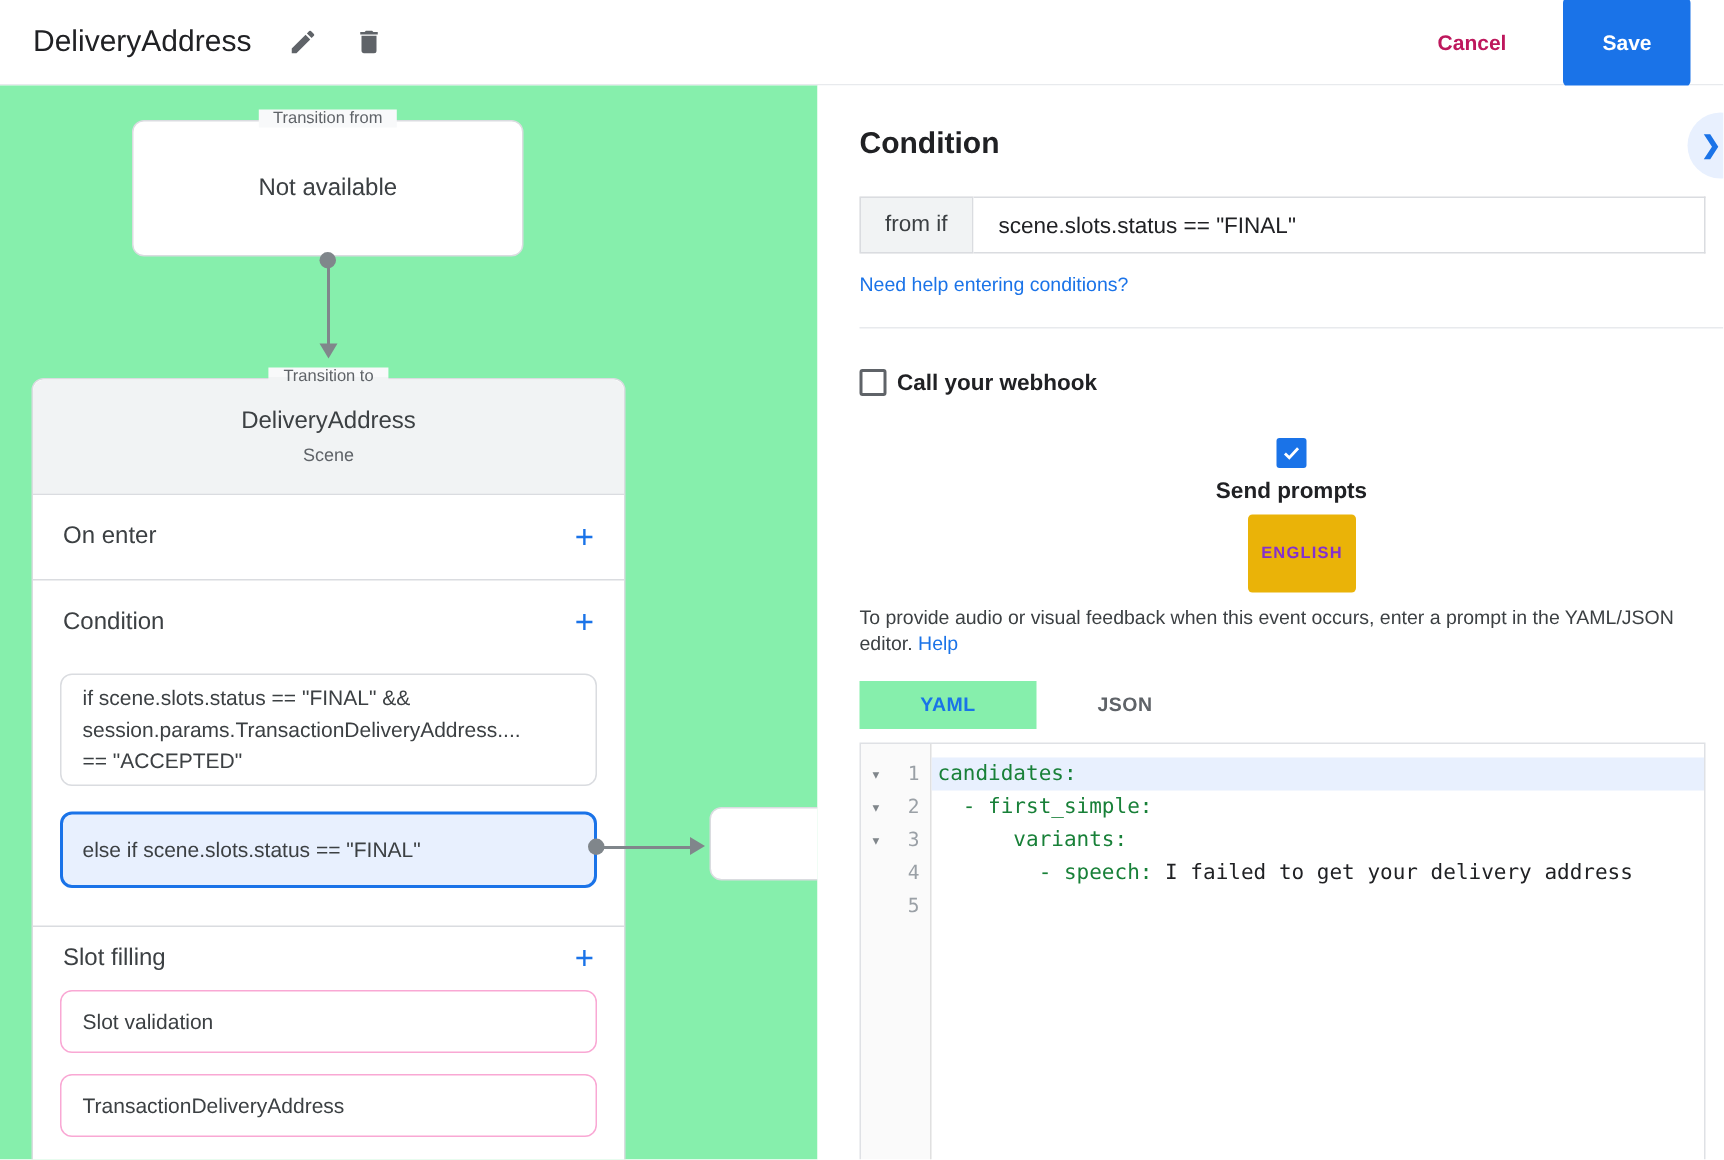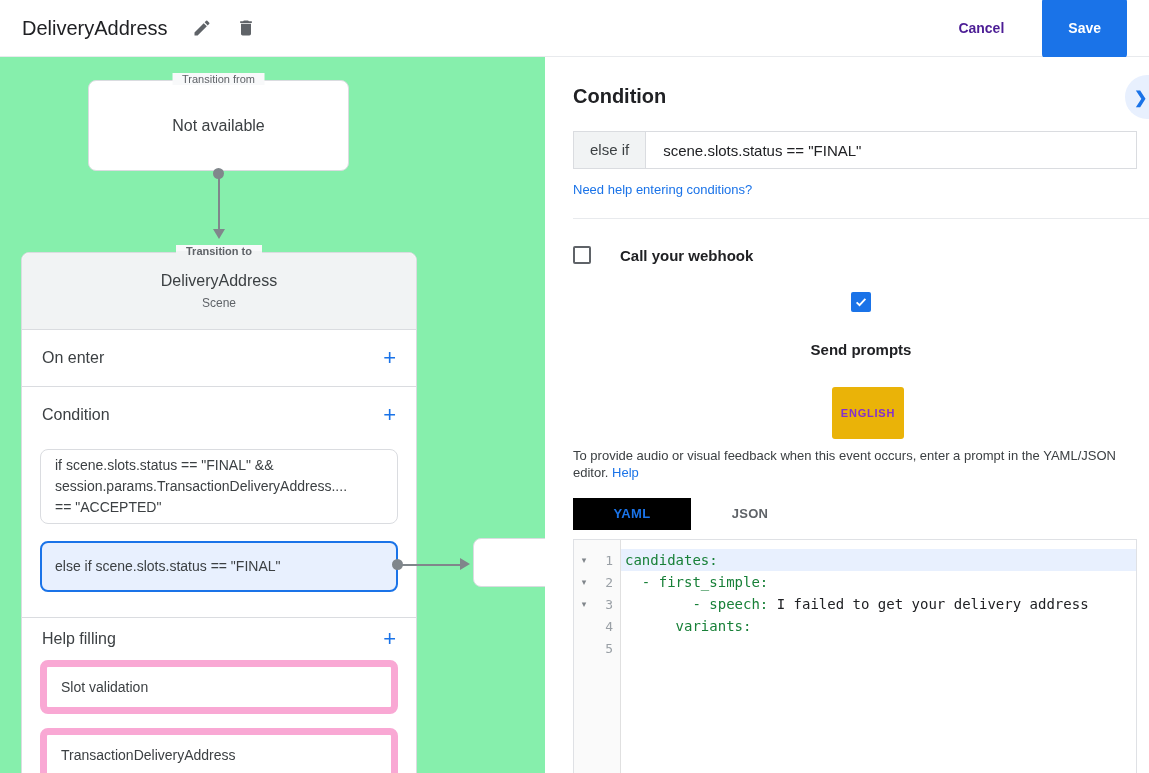--- a/index.html
+++ b/index.html
@@ -7,21 +7,21 @@
               font-family:"Liberation Sans", sans-serif; color:#202124; }
 
   
   .topbar { height:57px; border-bottom:1px solid #e8eaed; display:flex; align-items:center;
             padding:0 22px; background:#fff; }
   .topbar-title { font-size:20px; color:#202124; margin-right:22px; }
   .icon-btn { width:24px; height:24px; margin-right:20px; cursor:pointer; display:flex;
               align-items:center; justify-content:center; }
   .icon-btn svg { fill:#5f6368; }
   .topbar-spacer { flex:1; }
-  .cancel-btn { color:#4c1d95; font-size:14px; font-weight:bold; margin-right:38px; cursor:pointer; }
+  .cancel-btn { color:#be185d; font-size:14px; font-weight:bold; margin-right:38px; cursor:pointer; }
   .save-btn { background:#1a73e8; color:#fff; font-size:14px; font-weight:bold; border:none;
               border-radius:4px; padding:22px 26px; cursor:pointer; }
 
   
   .main { display:flex; height:716px; }
   .left-panel { width:545px; flex-shrink:0; background:#86efac; position:relative; overflow:hidden; }
   .right-panel { flex:1; background:#fff; position:relative; overflow:hidden; padding-left:28px; }
 
   
   .tf-box { position:absolute; left:88px; top:23px; width:261px; height:91px; background:#fff;
@@ -33,76 +33,76 @@
   .arrow-dot { position:absolute; width:11px; height:11px; border-radius:50%; background:#80868b; }
   .arrow-vline { position:absolute; width:2px; background:#80868b; }
   .arrow-hline { position:absolute; height:2px; background:#80868b; }
   .arrow-head-down { position:absolute; width:0; height:0; border-left:6px solid transparent;
                      border-right:6px solid transparent; border-top:10px solid #80868b; }
   .arrow-head-right { position:absolute; width:0; height:0; border-top:6px solid transparent;
                       border-bottom:6px solid transparent; border-left:10px solid #80868b; }
 
   .scene-card { position:absolute; left:21px; top:195px; width:396px; height:560px;
                 background:#fff; border:1px solid #dadce0; border-radius:8px; }
-  .scene-card .node-legend { background:linear-gradient(180deg,#f8f9fa 50%,#f1f3f4 50%);font-weight:bold; }
+  .scene-card .node-legend { background:linear-gradient(180deg,#f8f9fa 50%,#f1f3f4 50%); }
   .scene-header { background:#f1f3f4; border-bottom:1px solid #dadce0; border-radius:8px 8px 0 0;
                   height:77px; display:flex; flex-direction:column; align-items:center;
                   justify-content:center; gap:6px; }
   .scene-name { font-size:16px; color:#3c4043; }
   .scene-type { font-size:12px; color:#5f6368; }
   .section-row { display:flex; justify-content:space-between; align-items:center;
                  padding:0 20px; height:56px; cursor:pointer; }
   .section-label { font-size:16px; color:#3c4043; }
   .plus { color:#1a73e8; font-size:22px; font-weight:normal; cursor:pointer; line-height:1; }
   .sect-divider { border-bottom:1px solid #dadce0; }
   .cond-box { margin:6px 18px 0; border:1px solid #dadce0; border-radius:8px; background:#fff;
               padding:5px 14px; font-size:14px; color:#3c4043; line-height:21px; cursor:pointer; }
   .cond-box-selected { margin:17px 18px 0; border:2px solid #1a73e8; border-radius:8px;
                        background:#e8f0fe; padding:13px 13px; font-size:14px; color:#3c4043;
                        line-height:21px; cursor:pointer; }
   .cond-section-pad { padding-bottom:25px; }
   .slot-row { height:42px; }
-  .slot-box { margin:0 18px 14px; border:7px solid #f9a8d4; border-radius:8px; background:#fff;
+  .slot-box { margin:0 18px 14px; border:1px solid #f9a8d4; border-radius:8px; background:#fff;
               padding:12px 14px; font-size:14px; color:#3c4043; cursor:pointer; }
   .target-box { position:absolute; left:473px; top:481px; width:92px; height:49px; background:#fff;
                 border:1px solid #dadce0; border-radius:8px; cursor:pointer; }
 
   
   .panel-title { margin-top:28px; font-size:20px; color:#202124; }
   .collapse-btn { position:absolute; top:18px; right:-20px; width:44px; height:44px;
                   border-radius:50%; background:#e8f0fe; display:flex; align-items:center;
                   cursor:pointer; }
   .collapse-btn span { color:#1a73e8; font-size:16px; font-weight:bold; margin-left:9px; }
   .cond-input-row { margin-top:23px; display:flex; width:564px; height:38px; }
   .cond-prefix { background:#f1f3f4; border:1px solid #dadce0; padding:0 16px; font-size:15px;
                  color:#3c4043; line-height:36px; }
   .cond-input { flex:1; border:1px solid #dadce0; border-left:none; padding:0 17px;
                 font-size:15px; color:#202124; font-family:"Liberation Sans", sans-serif;
                 outline:none; }
   .help-link { margin-top:13px; font-size:13px; color:#1a73e8; cursor:pointer; width:fit-content; }
   .panel-divider { margin-top:21px; border-top:1px solid #e8eaed; }
   .when-title { margin-top:30px; font-size:18px; color:#202124; font-weight:normal; }
-  .check-row { display:flex; align-items:center; gap:29px; }
+  .check-row { display:flex; align-items:center; gap:7px; }
   .row-webhook { margin-top:27px; }
   .row-prompts { margin-top:28px;flex-direction:column; }
   .checkbox-empty { width:18px; height:18px; border:2px solid #5f6368; border-radius:2px;
                     background:#fff; cursor:pointer; flex-shrink:0; }
   .checkbox-checked { width:20px; height:20px; border-radius:2px; background:#1a73e8;
                       cursor:pointer; flex-shrink:0; display:flex; align-items:center;
                       justify-content:center; }
   .check-label { font-size:15px; font-weight:bold; color:#202124; }
   .lang-badge { margin-left:14px; background:#eab308; color:#8430ce; font-size:11px;
                 font-weight:bold; letter-spacing:0.8px; padding:20px 9px; border-radius:3px; }
   .prompt-desc { margin-top:9px; width:556px; font-size:13px; color:#3c4043; line-height:16.5px; }
   .inline-link { color:#1a73e8; cursor:pointer; }
 
   .tabs { margin-top:17px; display:flex; }
   .tab { width:118px; height:32px; line-height:32px; text-align:center; font-size:13px;
          font-weight:bold; letter-spacing:0.3px; cursor:pointer; color:#5f6368; }
-  .tab-active { background:#000000; color:#1a73e8; }
+  .tab-active { background:#86efac; color:#1a73e8; }
 
   .editor { margin-top:9px; width:564px; height:302px; border:1px solid #dfe1e5; display:flex; }
   .gutter { width:47px; background:#fafafa; border-right:1px solid #e0e0e0; padding-top:9px; }
   .gutter-row { height:22px; display:flex; align-items:center; }
   .fold { width:14px; margin-left:3px; font-size:9px; color:#80868b; cursor:pointer;
           text-align:center; }
   .lineno { flex:1; text-align:right; padding-right:7px; font-family:"DejaVu Sans Mono",monospace;
             font-size:13px; color:#9aa0a6; }
   .code-area { flex:1; padding-top:9px; overflow:hidden; cursor:text; }
   .code-line { height:22px; line-height:22px; white-space:pre; padding-left:4px;
@@ -168,21 +168,21 @@
           <div>session.params.TransactionDeliveryAddress....</div>
           <div>== "ACCEPTED"</div>
         </div>
         <div class="cond-box-selected">
           <div>else if scene.slots.status == "FINAL"</div>
         </div>
       </div>
 
       <div>
         <div class="section-row slot-row">
-          <span class="section-label">Help filling</span>
+          <span class="section-label">Slot filling</span>
           <span class="plus">+</span>
         </div>
         <div class="slot-box">Slot validation</div>
         <div class="slot-box">TransactionDeliveryAddress</div>
       </div>
     </div>
 
     <div class="arrow-dot" style="left:392px; top:502px;"></div>
     <div class="arrow-hline" style="left:400px; top:507px; width:60px;"></div>
     <div class="arrow-head-right" style="left:460px; top:501px;"></div>
@@ -191,21 +191,21 @@
 
   <div class="right-panel">
 
     <div class="collapse-btn">
       <span>❯</span>
     </div>
 
     <h2 class="panel-title">Condition</h2>
 
     <div class="cond-input-row">
-      <div class="cond-prefix">else if</div>
+      <div class="cond-prefix">from if</div>
       <input class="cond-input" type="text" value="scene.slots.status == &quot;FINAL&quot;" style="">
     </div>
 
     <div class="help-link">Need help entering conditions?</div>
 
     <div class="panel-divider"></div>
 
 
     <div class="check-row row-webhook">
       <div class="checkbox-empty"></div>
@@ -248,19 +248,19 @@
           <span class="lineno">4</span>
         </div>
         <div class="gutter-row">
           <span class="fold"></span>
           <span class="lineno">5</span>
         </div>
       </div>
       <div class="code-area">
         <div class="code-line code-line-hl"><span class="tok-key">candidates:</span><span></span></div>
         <div class="code-line"><span class="tok-key">  - first_simple:</span><span></span></div>
+        <div class="code-line"><span class="tok-key">      variants:</span><span></span></div>
         <div class="code-line"><span class="tok-key">        - speech:</span><span> I failed to get your delivery address</span></div>
-        <div class="code-line"><span class="tok-key">      variants:</span><span></span></div>
         <div class="code-line"><span class="tok-key"></span><span></span></div>
       </div>
     </div>
   </div>
 </div>
 
 </body></html>

